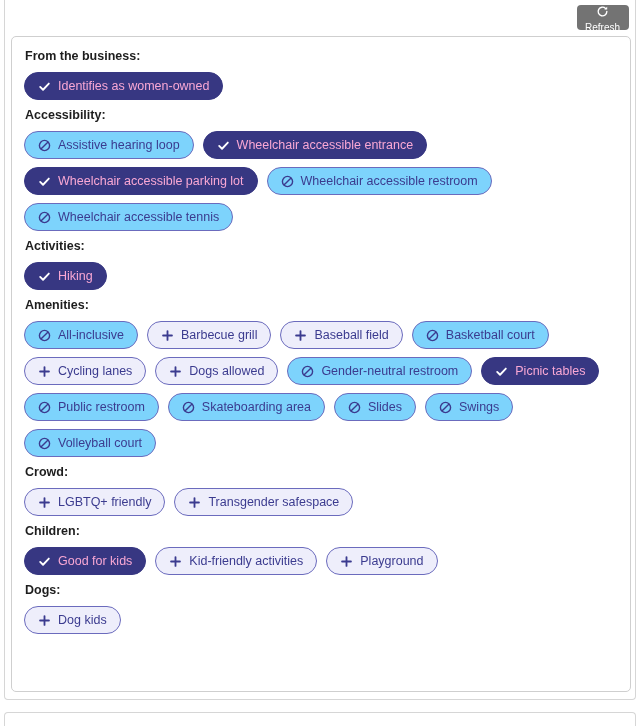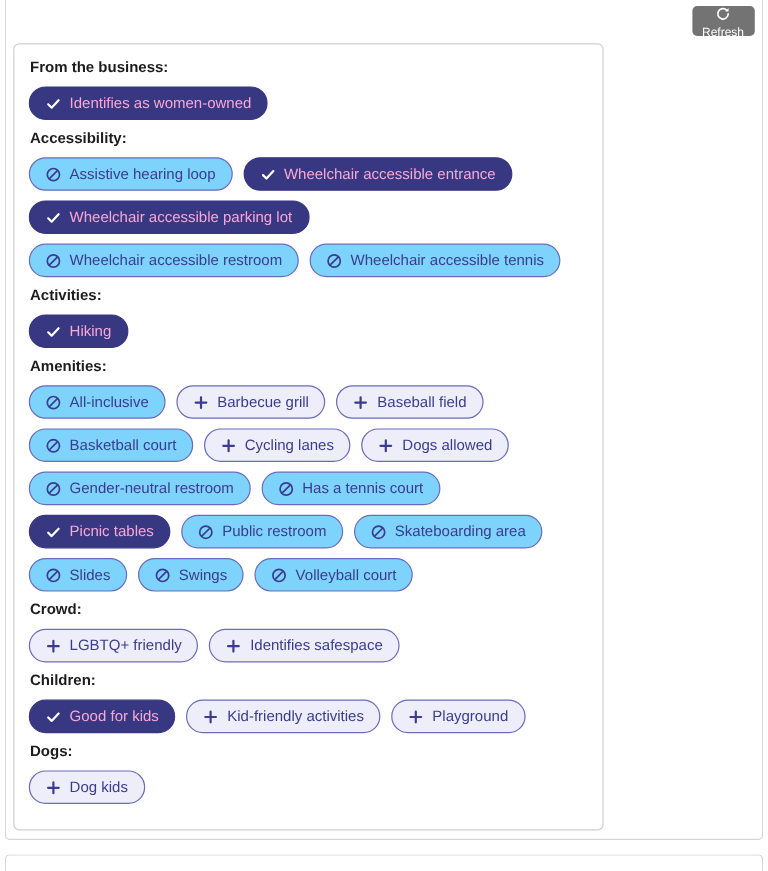--- a/index.html
+++ b/index.html
@@ -68,21 +68,21 @@
     cursor: pointer;
     line-height: 1;
     flex-direction: column;
   }
   .refresh-icon { width: 13px; height: 13px; display: inline-block; }
 
   
   .attributes-box {
     position: absolute;
     left: 6px; top: 36px;
-    width: 492px; height: 656px;
+    width: 620px; height: 656px;
     border: 1px solid #cfcfcf;
     border-radius: 5px;
     background: #fff;
     padding: 12px 12px 10px 12px;
     overflow: hidden;
   }
 
   .group { margin-bottom: 4px; }
   .group-title {
     font-size: 12.5px;
@@ -299,29 +299,20 @@
           </div>
           <div class="chip outline">
             <span class="chip-icon">
               <svg viewBox="0 0 24 24" width="13" height="13" aria-hidden="true">
                 <circle cx="12" cy="12" r="9.4" fill="none" stroke="#3b3b8f" stroke-width="2.6"></circle>
                 <path d="M5.9 18.1 18.1 5.9" stroke="#3b3b8f" stroke-width="2.6" stroke-linecap="round"></path>
               </svg>
             </span>
             <span class="chip-label">Gender-neutral restroom</span>
           </div>
-          <div class="chip outline">
-            <span class="chip-icon">
-              <svg viewBox="0 0 24 24" width="13" height="13" aria-hidden="true">
-                <circle cx="12" cy="12" r="9.4" fill="none" stroke="#3b3b8f" stroke-width="2.6"></circle>
-                <path d="M5.9 18.1 18.1 5.9" stroke="#3b3b8f" stroke-width="2.6" stroke-linecap="round"></path>
-              </svg>
-            </span>
-            <span class="chip-label">Has a tennis court</span>
-          </div>
           <div class="chip solid">
             <span class="chip-icon">
               <svg viewBox="0 0 24 24" width="13" height="13" aria-hidden="true">
                 <path d="M4 12.8 9.3 18 20 6.6" fill="none" stroke="#ffffff" stroke-width="3.4" stroke-linecap="round" stroke-linejoin="round"></path>
               </svg>
             </span>
             <span class="chip-label">Picnic tables</span>
           </div>
           <div class="chip outline">
             <span class="chip-icon">
@@ -380,21 +371,21 @@
               </svg>
             </span>
             <span class="chip-label">LGBTQ+ friendly</span>
           </div>
           <div class="chip add">
             <span class="chip-icon">
               <svg viewBox="0 0 24 24" width="13" height="13" aria-hidden="true">
                 <path d="M12 3.8v16.4M3.8 12h16.4" stroke="#3b3b8f" stroke-width="3.4" stroke-linecap="round"></path>
               </svg>
             </span>
-            <span class="chip-label">Identifies safespace</span>
+            <span class="chip-label">Transgender safespace</span>
           </div>
         </div>
       </div>
       <div class="group">
         <div class="group-title">Children:</div>
         <div class="chip-row">
           <div class="chip solid">
             <span class="chip-icon">
               <svg viewBox="0 0 24 24" width="13" height="13" aria-hidden="true">
                 <path d="M4 12.8 9.3 18 20 6.6" fill="none" stroke="#ffffff" stroke-width="3.4" stroke-linecap="round" stroke-linejoin="round"></path>

